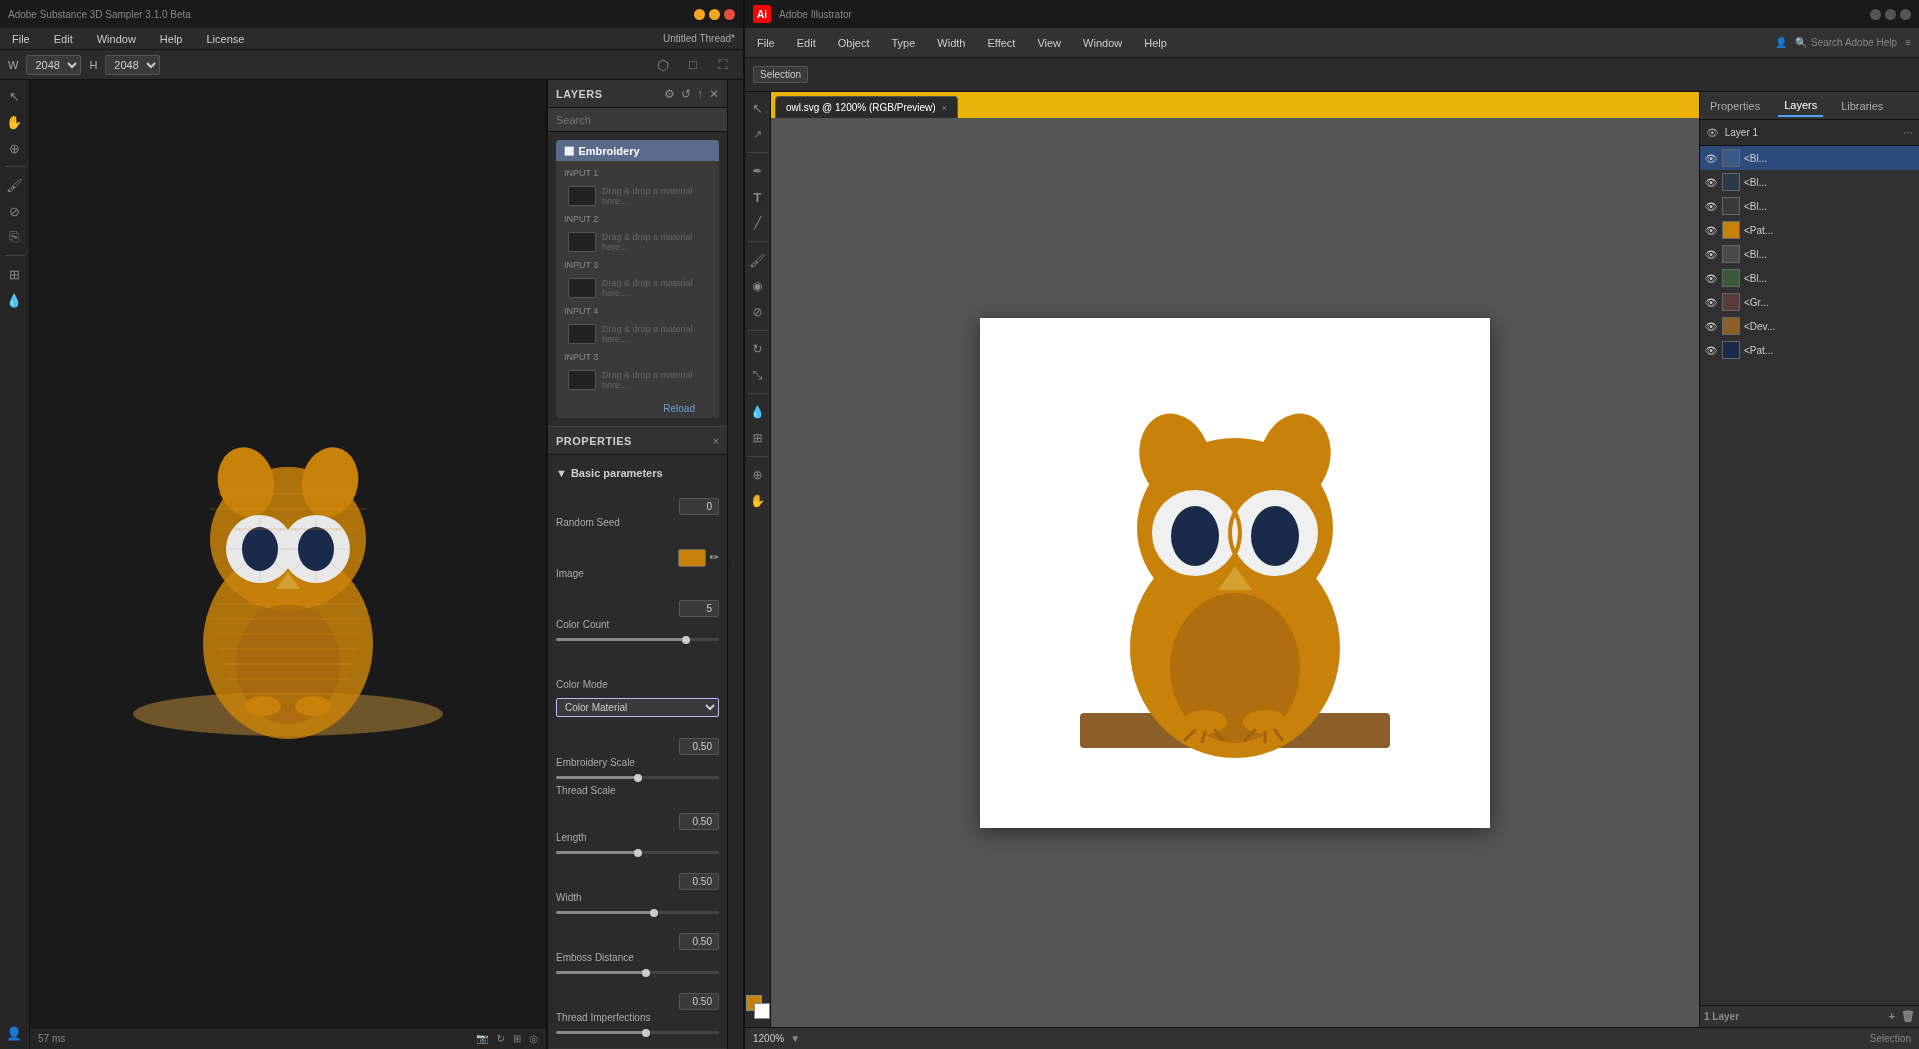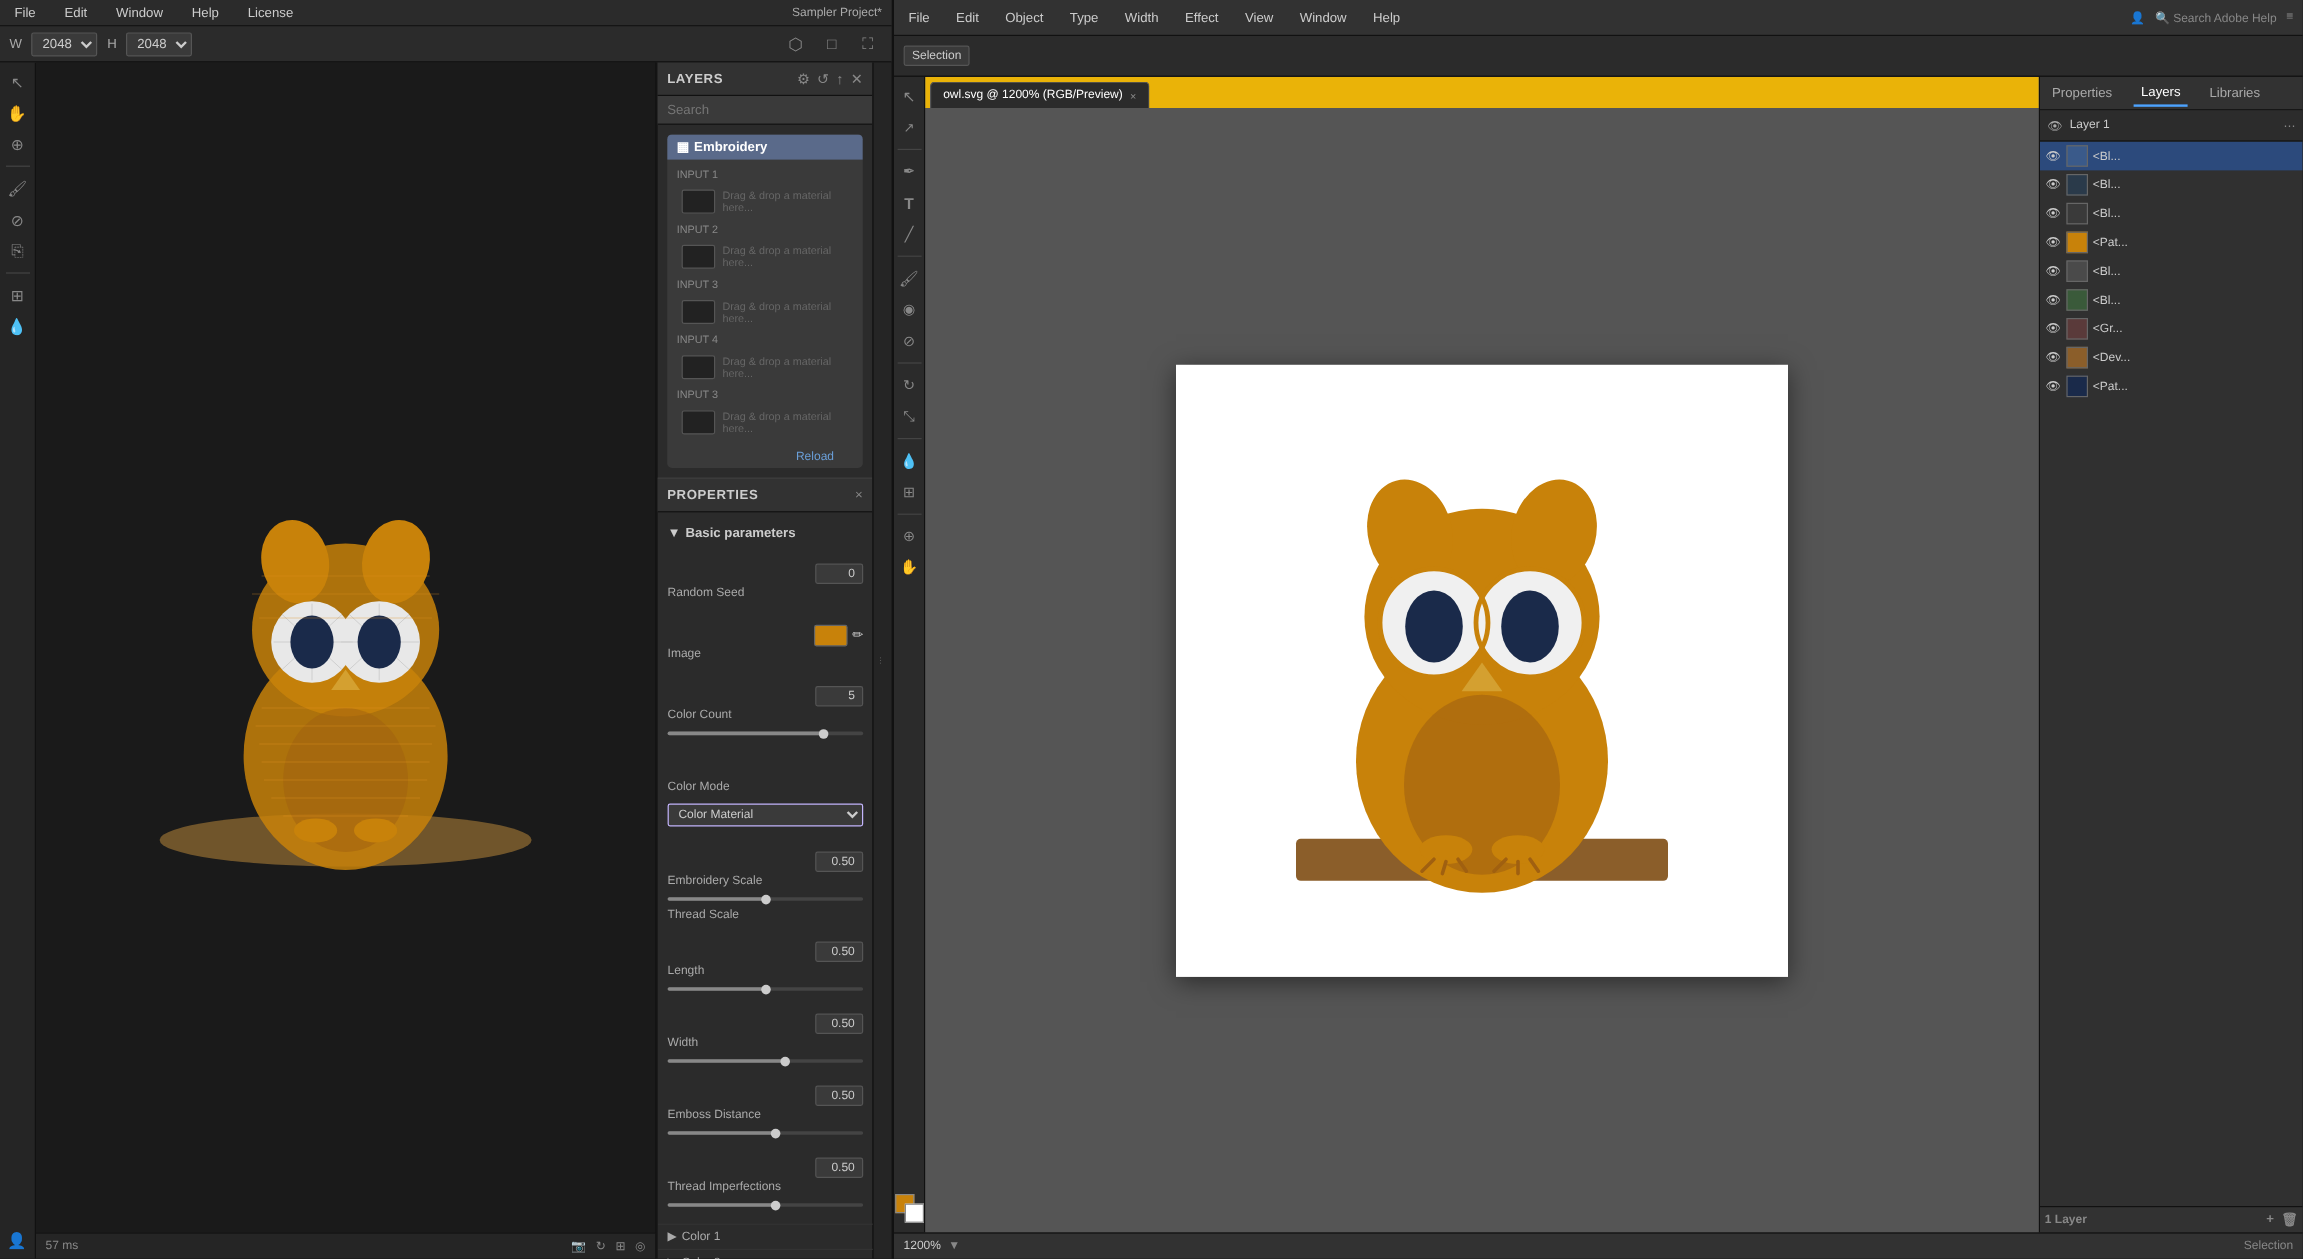--- a/index.html
+++ b/index.html
@@ -98,29 +98,37 @@
     .fg-color { width: 16px; height: 16px; background: #c8820a; position: absolute; top: 0; left: 0; border: 1px solid #888; }
     .bg-color { width: 16px; height: 16px; background: #fff; position: absolute; bottom: 0; right: 0; border: 1px solid #888; }
   </style>
 </head>
 <body>
 
 <div class="dual-layout">
 
   <div class="substance-app">
 
+    <div class="sub-titlebar">
+      <div class="sub-title">Adobe Substance 3D Sampler 3.1.0 Beta</div>
+      <div class="sub-window-btns">
+        <span class="win-btn" style="background:#f5a623;"></span>
+        <span class="win-btn" style="background:#f5a623;"></span>
+        <span class="win-btn" style="background:#e74c3c;"></span>
+      </div>
+    </div>
 
     <div class="menu-bar">
       <span class="menu-item">File</span>
       <span class="menu-item">Edit</span>
       <span class="menu-item">Window</span>
       <span class="menu-item">Help</span>
       <span class="menu-item">License</span>
       <div style="margin-left:auto; display:flex; align-items:center; gap:8px;">
-        <span style="font-size:10px;color:#aaa;">Sampler Project*</span>
+        <span style="font-size:10px;color:#aaa;">Untitled Thread*</span>
       </div>
     </div>
 
     <div class="viewport-toolbar">
       <span class="toolbar-label">W</span>
       <select class="toolbar-select">
         <option>2048</option>
         <option>1024</option>
         <option>4096</option>
       </select>
@@ -396,20 +404,32 @@
       </div>
 
       <div style="width:16px; background:#252525; border-left:1px solid #111; display:flex; flex-direction:column; align-items:center; padding:4px 0; gap:4px;">
         <span style="font-size:8px; color:#666; writing-mode:vertical-rl; margin-top:auto; margin-bottom:auto;">...</span>
       </div>
     </div>
   </div>
 
   <div class="photoshop-app" style="display:flex; flex-direction:column;">
 
+    <div class="ps-titlebar">
+      <div style="display:flex; align-items:center; gap:8px;">
+
+        <div style="width:18px; height:18px; background:#ff0000; border-radius:2px; display:flex; align-items:center; justify-content:center; font-size:10px; font-weight:bold; color:white; flex-shrink:0;">Ai</div>
+        <span class="ps-title">Adobe Illustrator</span>
+      </div>
+      <div style="display:flex; gap:4px;">
+        <span class="win-btn" style="background:#555;"></span>
+        <span class="win-btn" style="background:#555;"></span>
+        <span class="win-btn" style="background:#555;"></span>
+      </div>
+    </div>
 
     <div class="ps-menubar">
       <span class="ps-menu-item">File</span>
       <span class="ps-menu-item">Edit</span>
       <span class="ps-menu-item">Object</span>
       <span class="ps-menu-item">Type</span>
       <span class="ps-menu-item">Width</span>
       <span class="ps-menu-item">Effect</span>
       <span class="ps-menu-item">View</span>
       <span class="ps-menu-item">Window</span>

